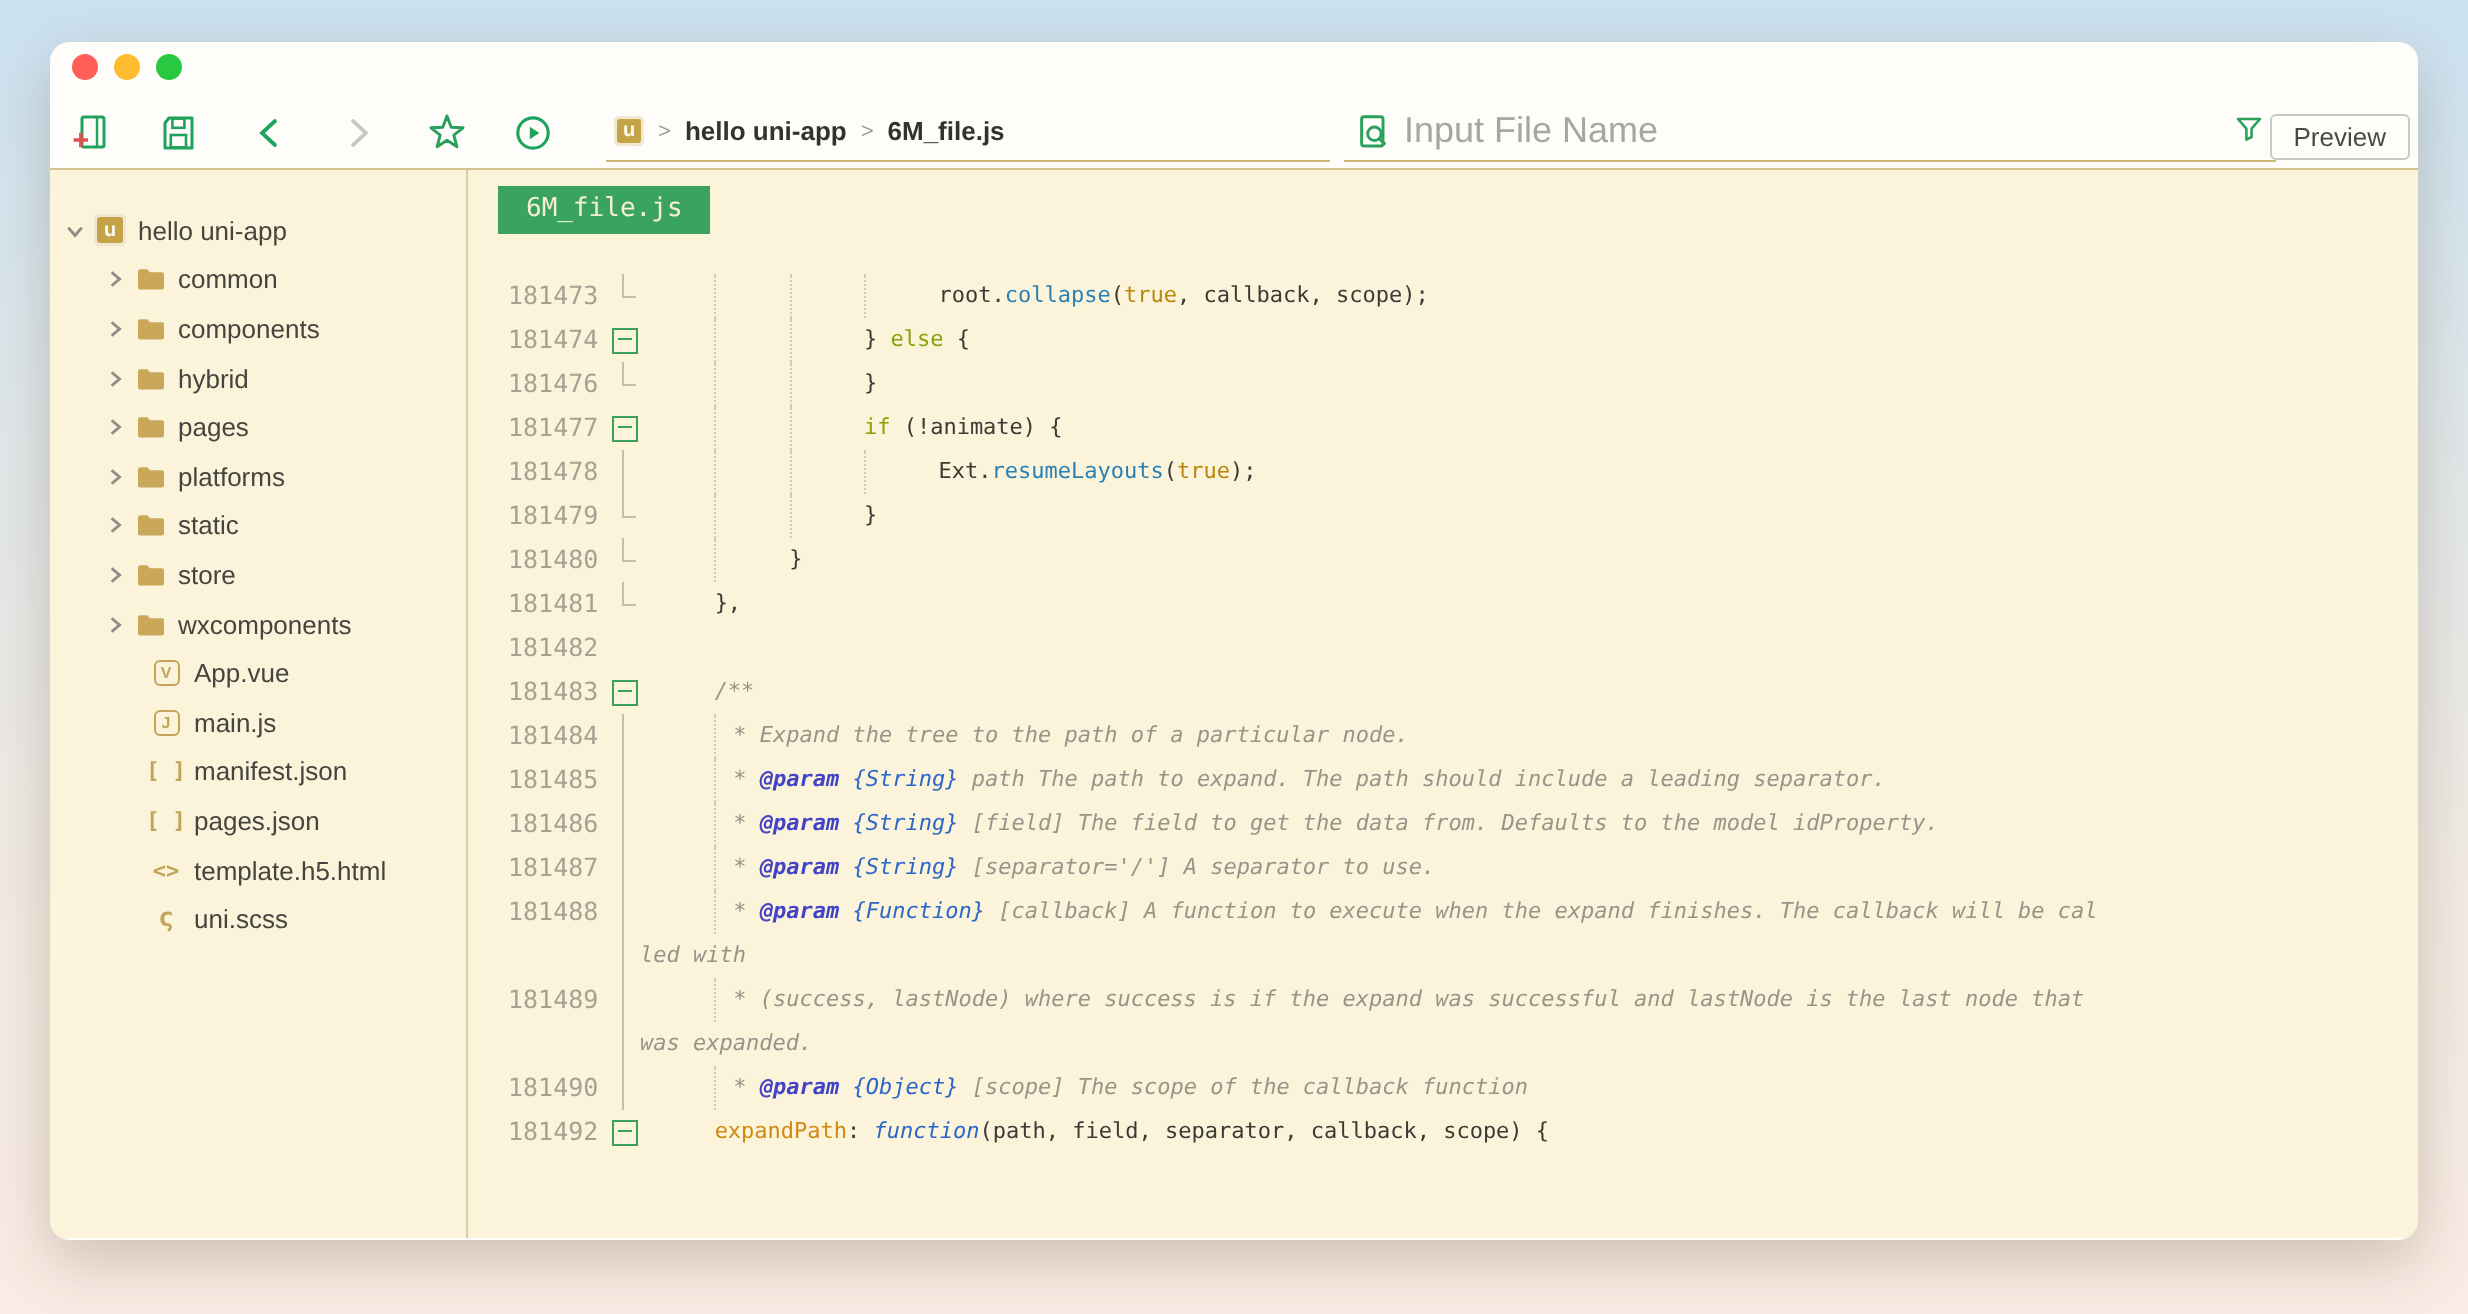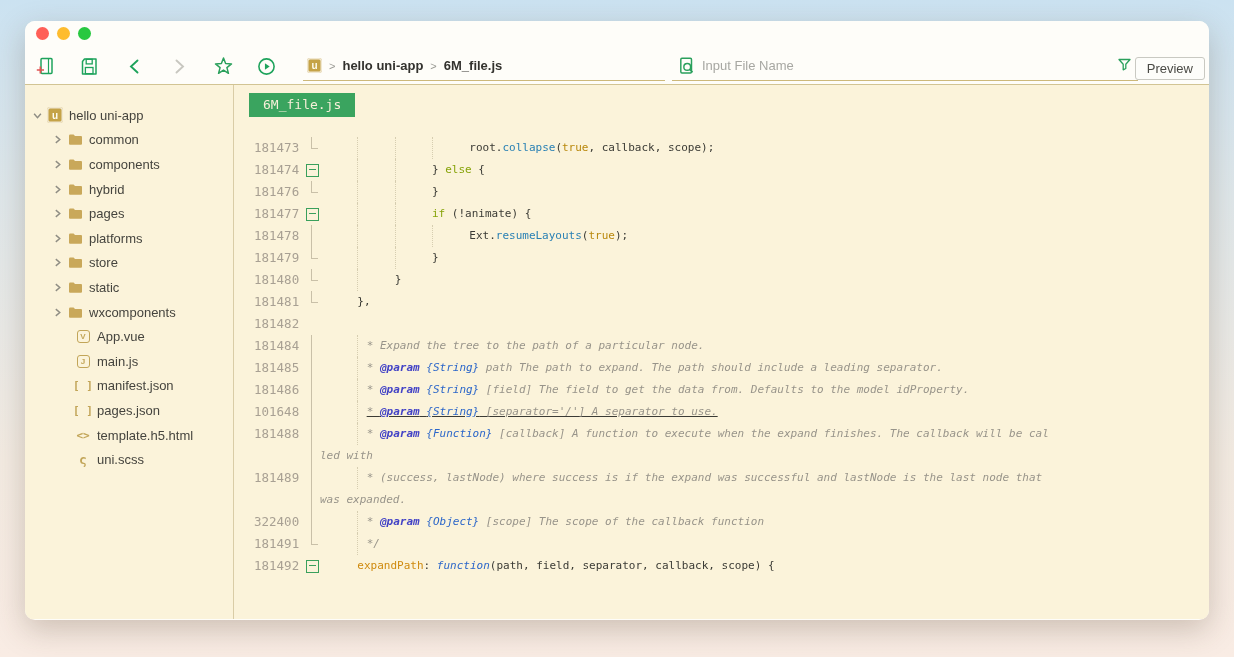--- a/index.html
+++ b/index.html
@@ -23,21 +23,21 @@
   .bc { position:absolute; left:278px; top:30px; width:362px; height:30px; border-bottom:1px solid #cdb87a;
         display:flex; align-items:center; gap:7px; padding-left:4px; }
   .bc-txt { font-size:13px; font-weight:600; color:#33322e; }
   .bc-sep { font-size:11px; color:#9a9a94; font-weight:400; }
   .ulogo { width:15px; height:15px; background:#c5a348; border-radius:3px; color:#fdfbef;
            font-size:10px; font-weight:bold; display:inline-flex; align-items:center; justify-content:center;
            box-shadow:inset 0 0 0 1.5px rgba(255,255,255,.75); }
   .search { position:absolute; left:647px; top:30px; width:466px; height:30px; border-bottom:1px solid #cdb87a;
             display:flex; align-items:center; gap:8px; padding:0 6px 0 30px; }
   .search svg.fsrch { position:absolute; left:6px; top:6px; }
-  .search input { flex:1; border:none; outline:none; background:transparent; font-size:13px; color:#5a5a55;
+  .search input { flex:1; border:none; outline:none; background:transparent; font-size:18px; color:#5a5a55;
                   font-family:"Liberation Sans",sans-serif; }
   .search input::placeholder { color:#a7a7a2; }
   .funnel-btn { background:none; border:none; padding:0; cursor:pointer; }
   .preview-btn { position:absolute; right:4px; top:36px; height:23px; padding:0 11px;
                  border:1px solid #c9c9c2; border-radius:3px; background:#fdfdfa;
                  font-size:13px; color:#4a4a45; font-family:"Liberation Sans",sans-serif; cursor:pointer; }
   
   .content { display:flex; height:534px; background:var(--editor_bg,#fbf3da); }
   .sidebar { width:208px; flex:none; padding-top:18px; overflow:hidden; }
   .trow { display:flex; align-items:center; height:24.6px; cursor:default; }
@@ -238,34 +238,34 @@
             <span class="chev">
               <svg width="9" height="9" viewBox="0 0 8 8">
                 <polyline points="2.5,1 6,4 2.5,7" fill="none" stroke="#8f8d84" stroke-width="1.3"></polyline>
               </svg>
             </span>
             <span class="ticon">
               <svg width="15" height="13" viewBox="0 0 15 13">
                 <path d="M1 3 Q1 1.6 2.2 1.6 L5.6 1.6 L7 3.1 L13 3.1 Q14 3.1 14 4.1 L14 10.8 Q14 11.8 13 11.8 L2 11.8 Q1 11.8 1 10.8 Z" fill="var(--folder_tan)"></path>
               </svg>
             </span>
+            <span class="tlabel">static</span>
+          </div>
+          <div class="trow folder">
+            <span class="chev">
+              <svg width="9" height="9" viewBox="0 0 8 8">
+                <polyline points="2.5,1 6,4 2.5,7" fill="none" stroke="#8f8d84" stroke-width="1.3"></polyline>
+              </svg>
+            </span>
+            <span class="ticon">
+              <svg width="15" height="13" viewBox="0 0 15 13">
+                <path d="M1 3 Q1 1.6 2.2 1.6 L5.6 1.6 L7 3.1 L13 3.1 Q14 3.1 14 4.1 L14 10.8 Q14 11.8 13 11.8 L2 11.8 Q1 11.8 1 10.8 Z" fill="var(--folder_tan)"></path>
+              </svg>
+            </span>
             <span class="tlabel">store</span>
-          </div>
-          <div class="trow folder">
-            <span class="chev">
-              <svg width="9" height="9" viewBox="0 0 8 8">
-                <polyline points="2.5,1 6,4 2.5,7" fill="none" stroke="#8f8d84" stroke-width="1.3"></polyline>
-              </svg>
-            </span>
-            <span class="ticon">
-              <svg width="15" height="13" viewBox="0 0 15 13">
-                <path d="M1 3 Q1 1.6 2.2 1.6 L5.6 1.6 L7 3.1 L13 3.1 Q14 3.1 14 4.1 L14 10.8 Q14 11.8 13 11.8 L2 11.8 Q1 11.8 1 10.8 Z" fill="var(--folder_tan)"></path>
-              </svg>
-            </span>
-            <span class="tlabel">static</span>
           </div>
           <div class="trow folder">
             <span class="chev">
               <svg width="9" height="9" viewBox="0 0 8 8">
                 <polyline points="2.5,1 6,4 2.5,7" fill="none" stroke="#8f8d84" stroke-width="1.3"></polyline>
               </svg>
             </span>
             <span class="ticon">
               <svg width="15" height="13" viewBox="0 0 15 13">
                 <path d="M1 3 Q1 1.6 2.2 1.6 L5.6 1.6 L7 3.1 L13 3.1 Q14 3.1 14 4.1 L14 10.8 Q14 11.8 13 11.8 L2 11.8 Q1 11.8 1 10.8 Z" fill="var(--folder_tan)"></path>
@@ -356,38 +356,43 @@
             <span class="lnum">181481</span>
             <span class="fold fold-tick"></span>
             <span class="ctext" style="padding-left: 37.32px;"><span class="tok-p">},</span></span>
           </div>
           <div class="cline">
             <span class="lnum">181482</span>
             <span class="fold fold-none"></span>
             <span class="ctext" style="padding-left: 0px;"></span>
           </div>
           <div class="cline">
+            <span class="lnum">181483</span>
+            <span class="fold fold-open"></span>
+            <span class="ctext" style="padding-left: 37.32px;"><span class="tok-c">/**</span></span>
+          </div>
+          <div class="cline">
             <span class="lnum">181484</span>
             <span class="fold fold-bar"></span>
             <span class="ctext" style="padding-left: 46.65px;"><i class="guide" style="left: 37.32px;"></i><span class="tok-c">* Expand the tree to the path of a particular node.</span></span>
           </div>
           <div class="cline">
             <span class="lnum">181485</span>
             <span class="fold fold-bar"></span>
             <span class="ctext" style="padding-left: 46.65px;"><i class="guide" style="left: 37.32px;"></i><span class="tok-c">* </span><span class="tok-dt">@param</span><span class="tok-c"> </span><span class="tok-ty">{String}</span><span class="tok-c"> path The path to expand. The path should include a leading separator.</span></span>
           </div>
           <div class="cline">
             <span class="lnum">181486</span>
             <span class="fold fold-bar"></span>
             <span class="ctext" style="padding-left: 46.65px;"><i class="guide" style="left: 37.32px;"></i><span class="tok-c">* </span><span class="tok-dt">@param</span><span class="tok-c"> </span><span class="tok-ty">{String}</span><span class="tok-c"> [field] The field to get the data from. Defaults to the model idProperty.</span></span>
           </div>
           <div class="cline">
-            <span class="lnum">101648</span>
-            <span class="fold fold-bar"></span>
-            <span class="ctext" style="padding-left: 46.65px; text-decoration: underline;"><i class="guide" style="left: 37.32px;"></i><span class="tok-c">* </span><span class="tok-dt">@param</span><span class="tok-c"> </span><span class="tok-ty">{String}</span><span class="tok-c"> [separator='/'] A separator to use.</span></span>
+            <span class="lnum">181487</span>
+            <span class="fold fold-bar"></span>
+            <span class="ctext" style="padding-left: 46.65px;"><i class="guide" style="left: 37.32px;"></i><span class="tok-c">* </span><span class="tok-dt">@param</span><span class="tok-c"> </span><span class="tok-ty">{String}</span><span class="tok-c"> [separator='/'] A separator to use.</span></span>
           </div>
           <div class="cline">
             <span class="lnum">181488</span>
             <span class="fold fold-bar"></span>
             <span class="ctext" style="padding-left: 46.65px;"><i class="guide" style="left: 37.32px;"></i><span class="tok-c">* </span><span class="tok-dt">@param</span><span class="tok-c"> </span><span class="tok-ty">{Function}</span><span class="tok-c"> [callback] A function to execute when the expand finishes. The callback will be cal</span></span>
           </div>
           <div class="cline">
             <span class="lnum"></span>
             <span class="fold fold-bar"></span>
             <span class="ctext" style="padding-left: 0px;"><span class="tok-c">led with</span></span>
@@ -396,28 +401,23 @@
             <span class="lnum">181489</span>
             <span class="fold fold-bar"></span>
             <span class="ctext" style="padding-left: 46.65px;"><i class="guide" style="left: 37.32px;"></i><span class="tok-c">* (success, lastNode) where success is if the expand was successful and lastNode is the last node that</span></span>
           </div>
           <div class="cline">
             <span class="lnum"></span>
             <span class="fold fold-bar"></span>
             <span class="ctext" style="padding-left: 0px;"><span class="tok-c">was expanded.</span></span>
           </div>
           <div class="cline">
-            <span class="lnum">322400</span>
+            <span class="lnum">181490</span>
             <span class="fold fold-bar"></span>
             <span class="ctext" style="padding-left: 46.65px;"><i class="guide" style="left: 37.32px;"></i><span class="tok-c">* </span><span class="tok-dt">@param</span><span class="tok-c"> </span><span class="tok-ty">{Object}</span><span class="tok-c"> [scope] The scope of the callback function</span></span>
-          </div>
-          <div class="cline">
-            <span class="lnum">181491</span>
-            <span class="fold fold-tick"></span>
-            <span class="ctext" style="padding-left: 46.65px;"><i class="guide" style="left: 37.32px;"></i><span class="tok-c">*/</span></span>
           </div>
           <div class="cline">
             <span class="lnum">181492</span>
             <span class="fold fold-open"></span>
             <span class="ctext" style="padding-left: 37.32px;"><span class="tok-pr">expandPath</span><span class="tok-p">: </span><span class="tok-kf">function</span><span class="tok-p">(path, field, separator, callback, scope) {</span></span>
           </div>
         </div>
     </div>
 
   </div>

